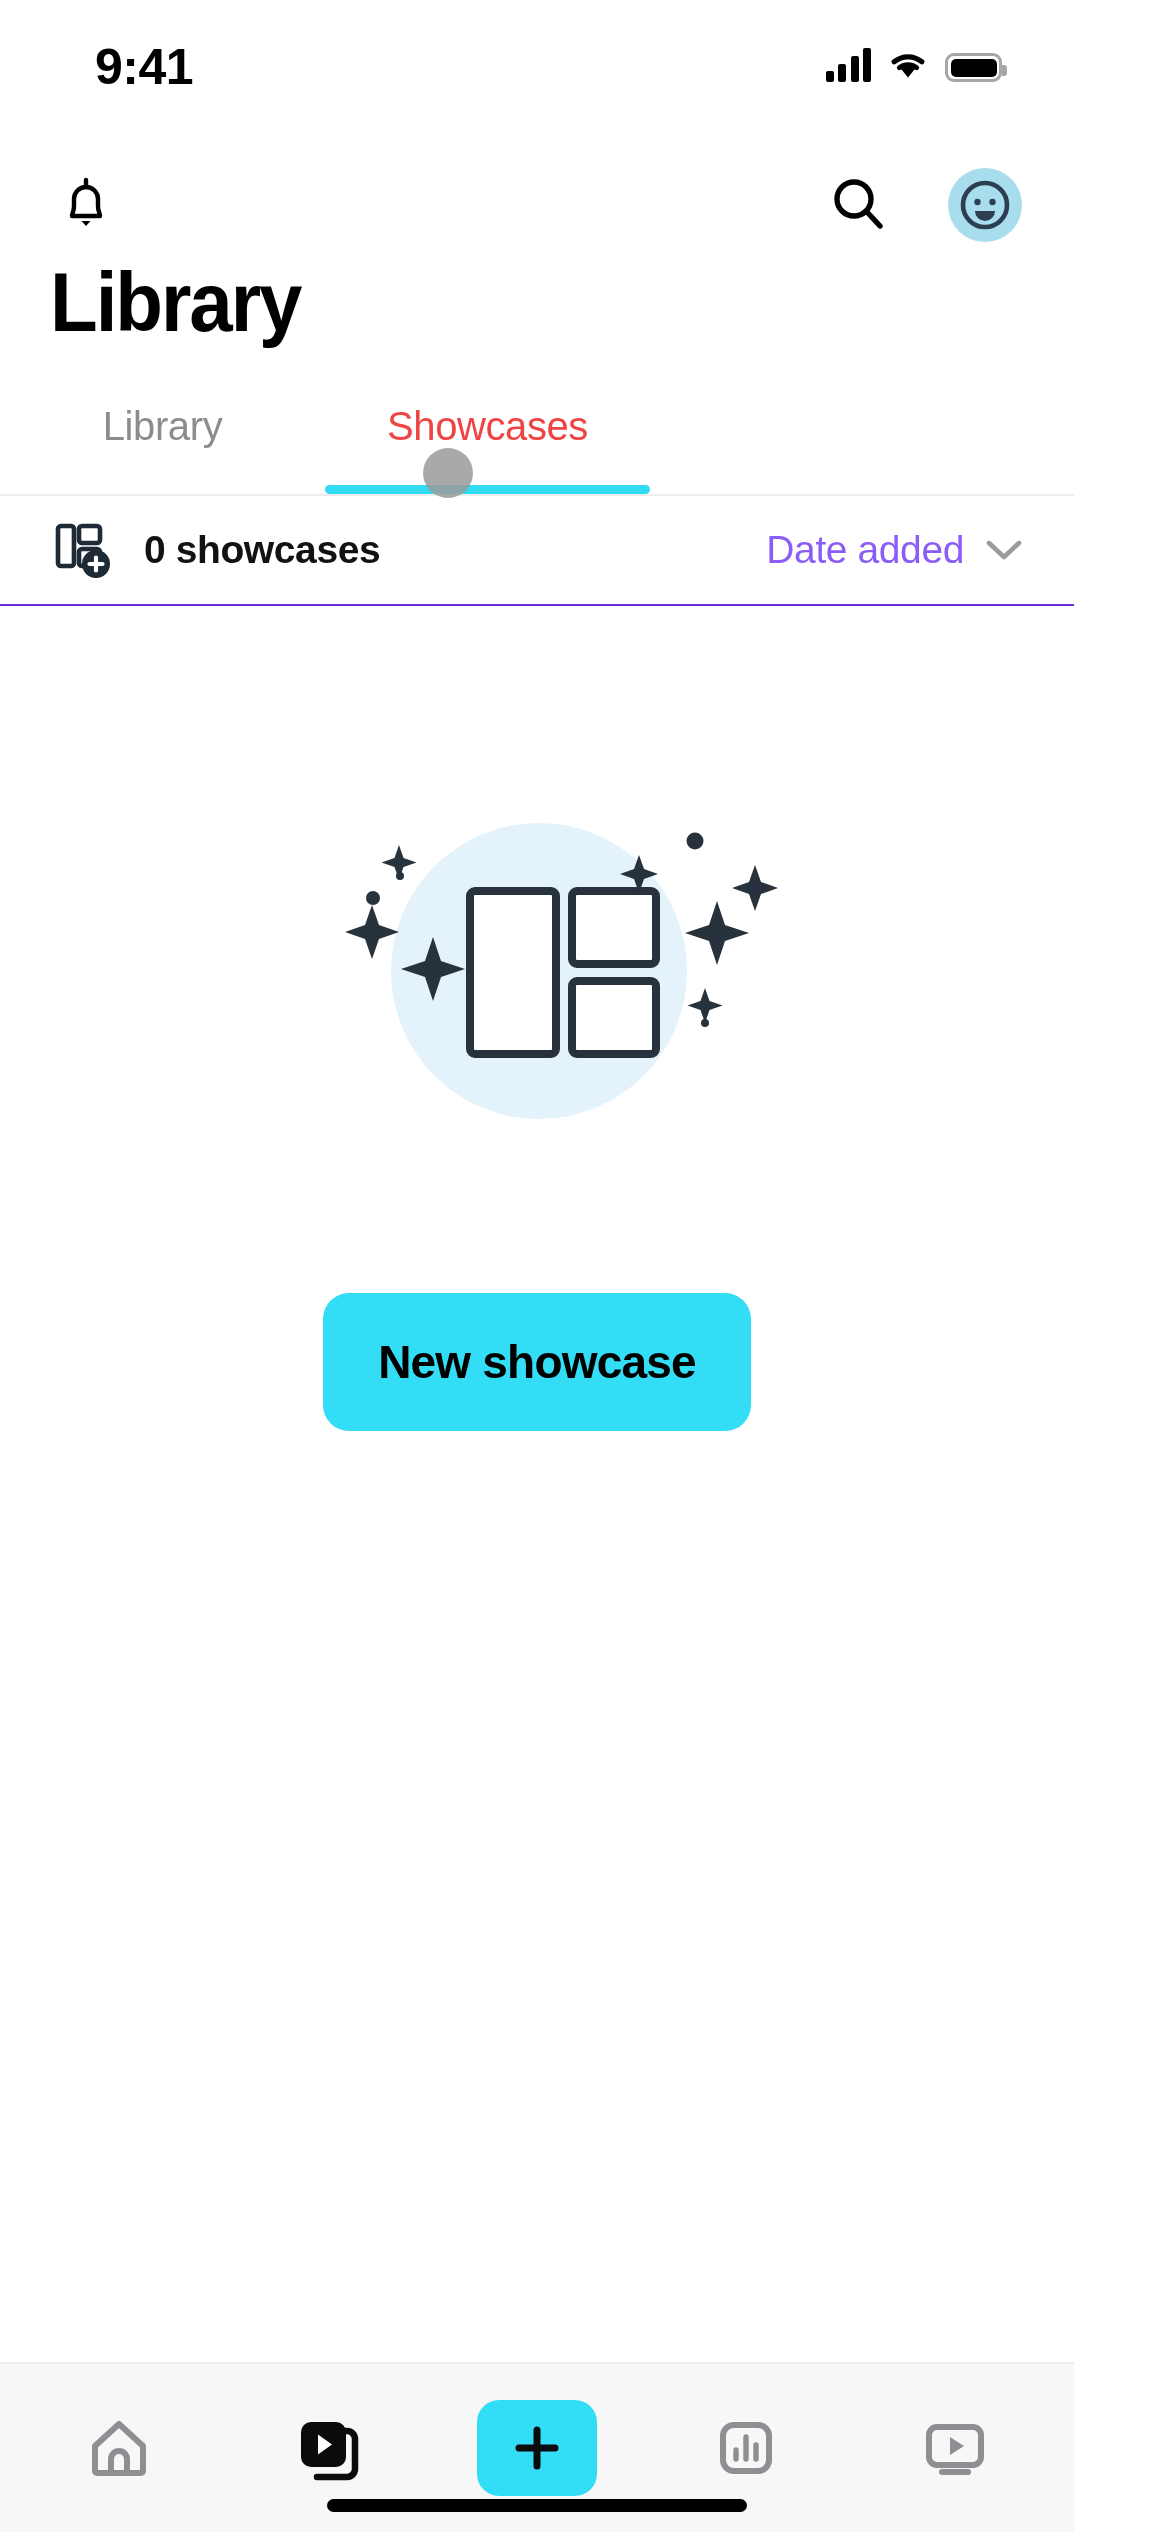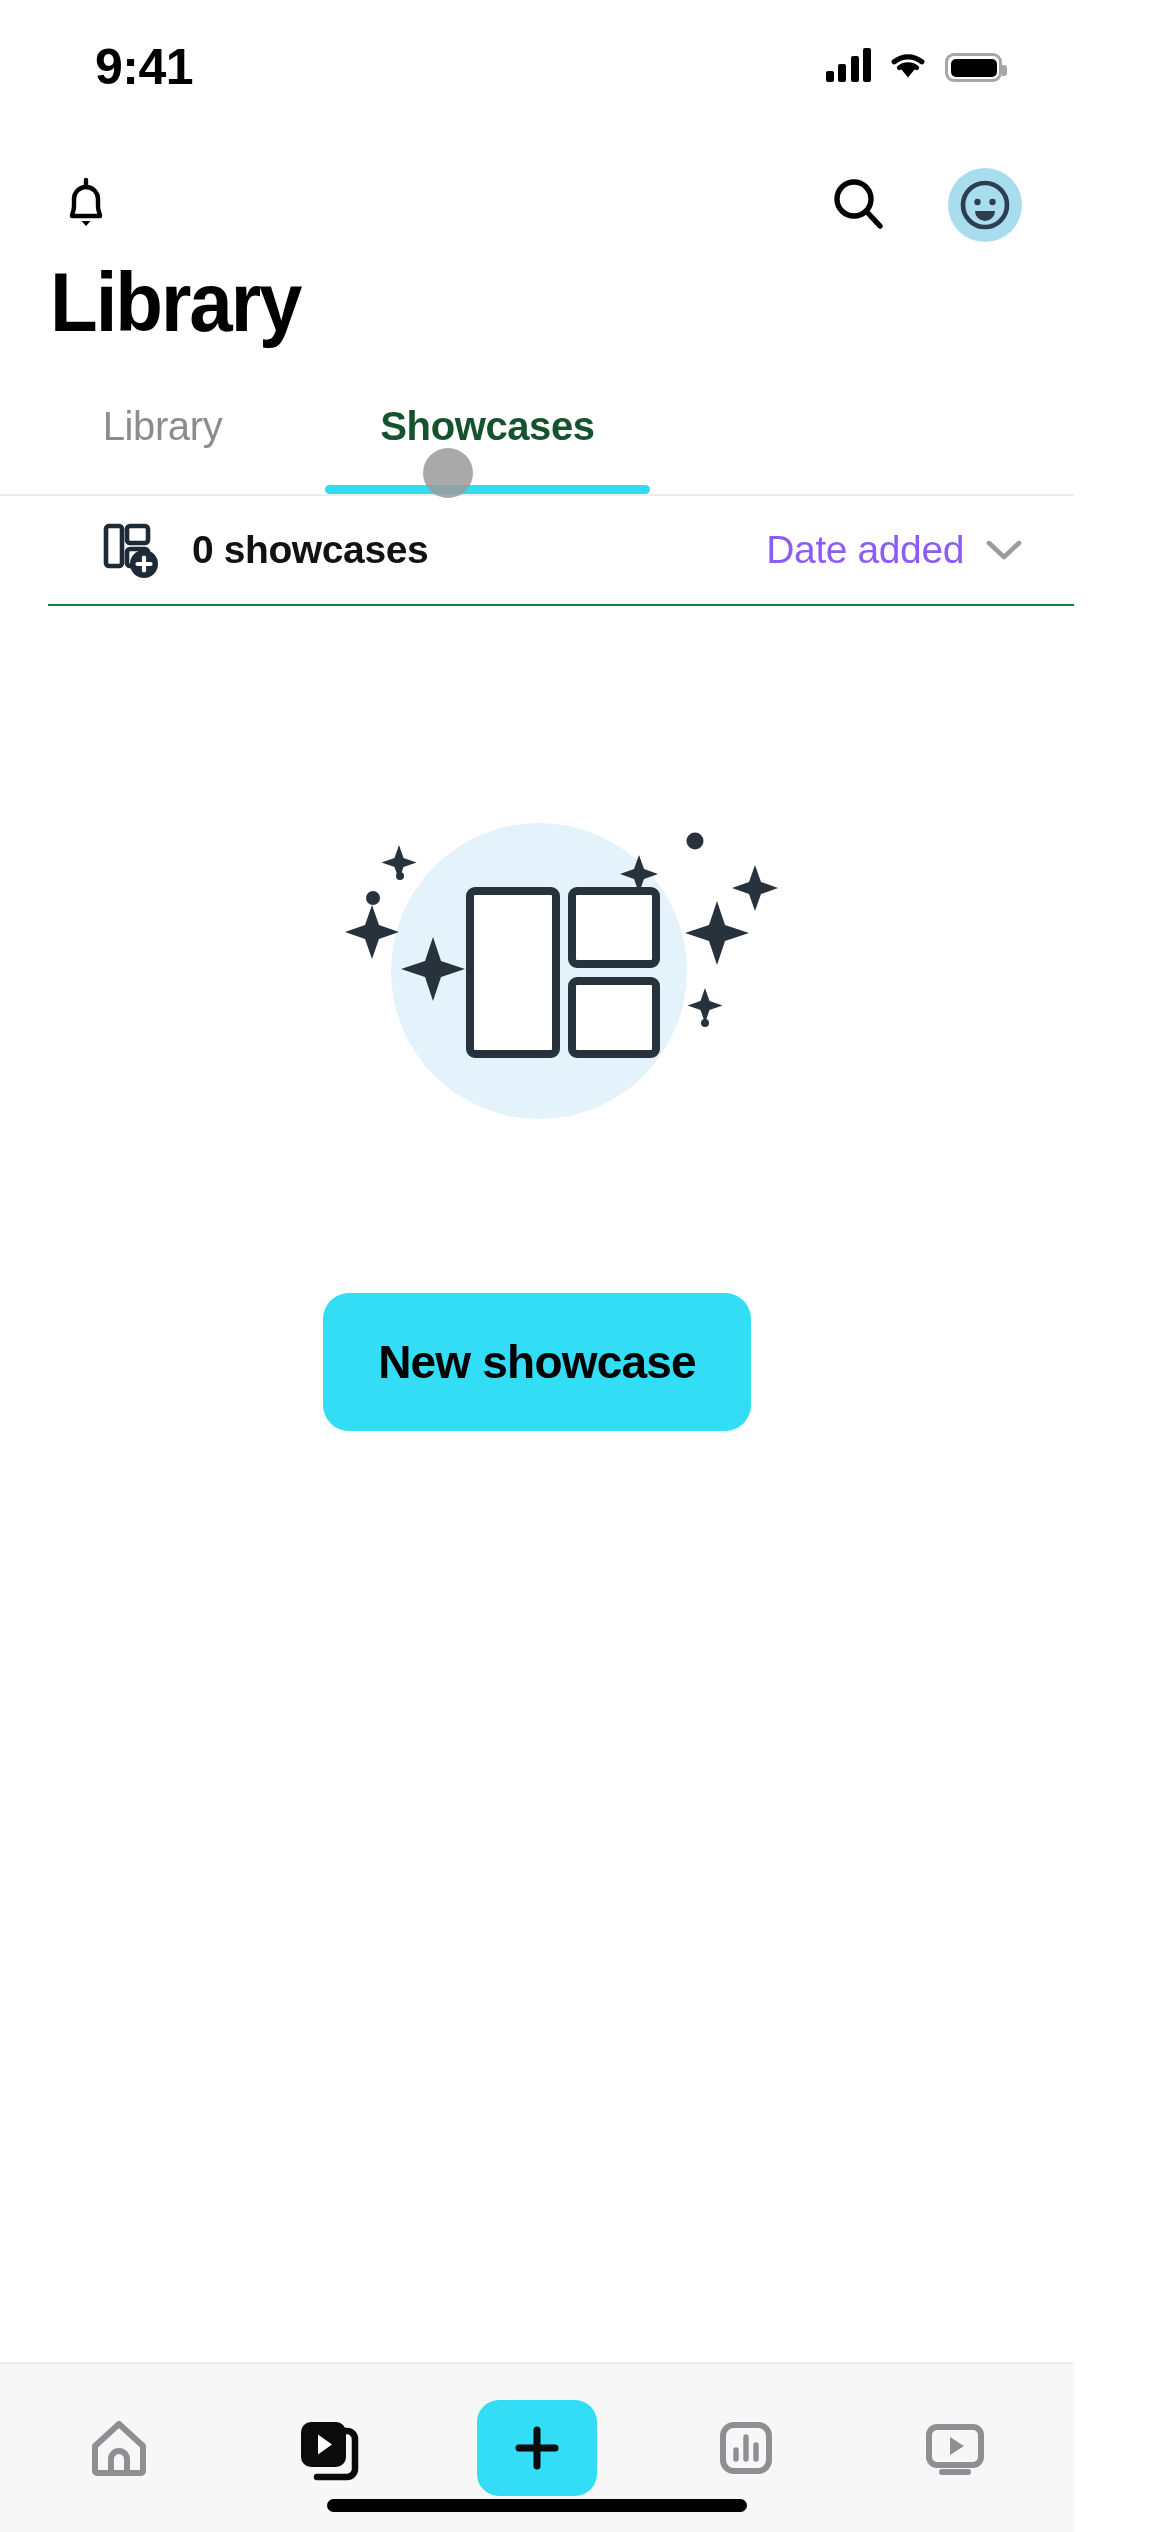--- a/index.html
+++ b/index.html
@@ -55,38 +55,37 @@
   }
   .tab {
     position:relative; height:100%;
     display:flex; align-items:flex-start; justify-content:center;
     padding-top:14px;
     font-size:40px; letter-spacing:-0.4px;
   }
   .tab-library { width:325px; }
   .tab-showcases { width:325px; }
   .tab.inactive { color:#8C8C8C; font-weight:400; }
-  .tab.active { color:#14532d; font-weight:700; }
+  .tab.active { color:#ef4444; font-weight:400; }
   .tab-underline {
     position:absolute; left:325px; bottom:0;
     width:325px; height:9px; background:#32DBF2; border-radius:5px;
   }
   .touch-dot {
     position:absolute; left:423px; top:58px;
     width:50px; height:50px; border-radius:50%;
     background:#9A9A9A; opacity:.85;
   }
 
   
   .filterbar {
     flex:0 0 110px;
     display:flex; align-items:center; justify-content:space-between;
     padding:0 52px 0 52px;
-    border-bottom:2px solid #15803d;
-    margin-left:48px;
+    border-bottom:2px solid #6d28d9;
   }
   .filter-left { display:flex; align-items:center; gap:30px; }
   .count-label { font-size:39px; font-weight:700; color:#121212; letter-spacing:-0.4px; }
   .sort { display:flex; align-items:center; gap:22px; }
   .sort-label { font-size:39px; color:#8b5cf6; font-weight:400; letter-spacing:-0.4px; }
 
   
   .content { flex:1 1 auto; position:relative; display:flex; flex-direction:column; align-items:center; }
   .illus { margin-top:177px; width:500px; height:370px; position:relative; }
   .empty-title {

